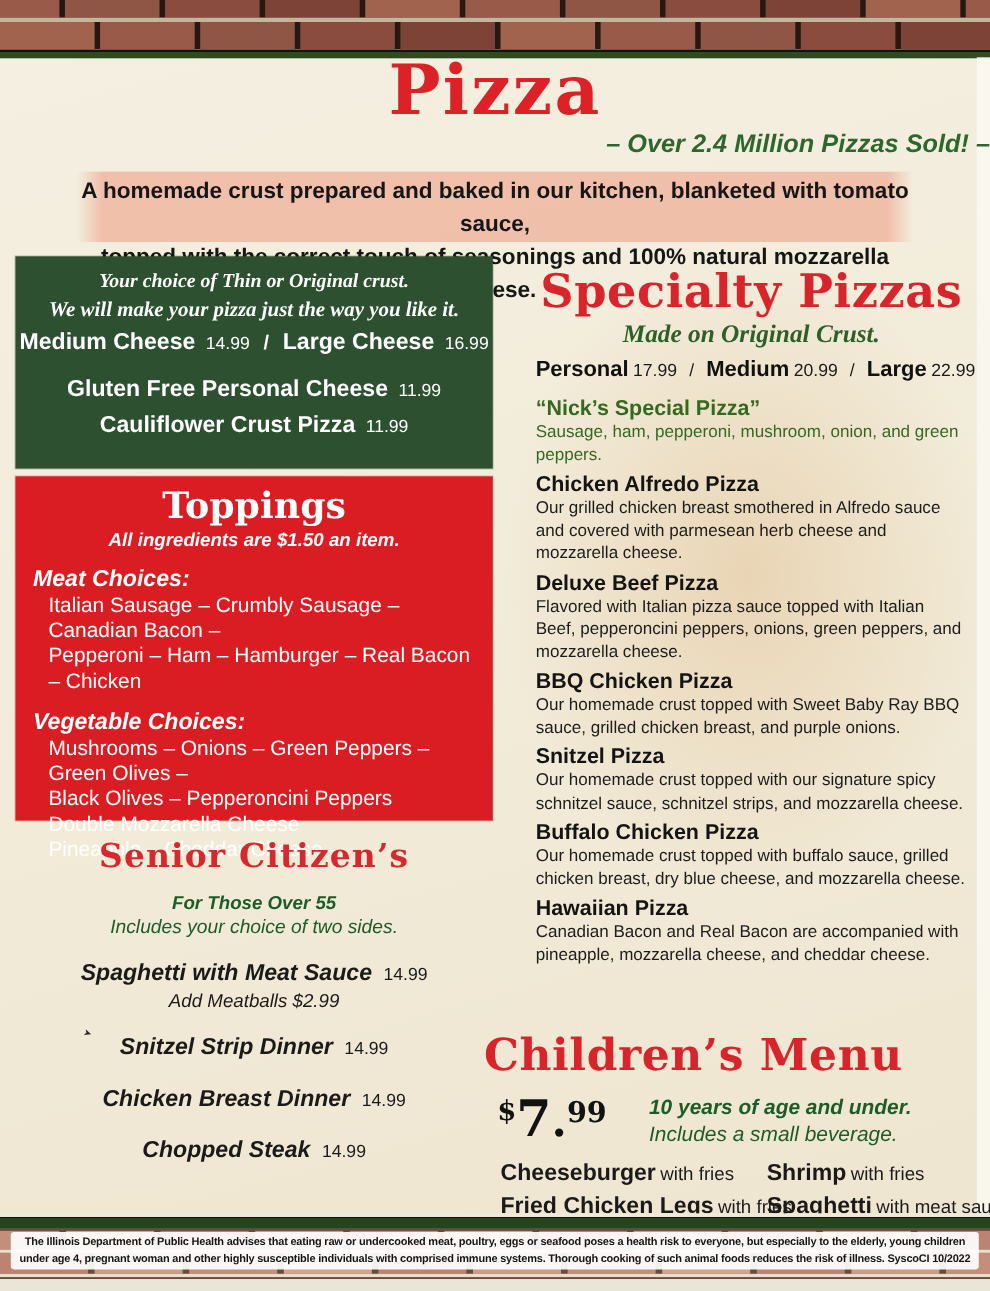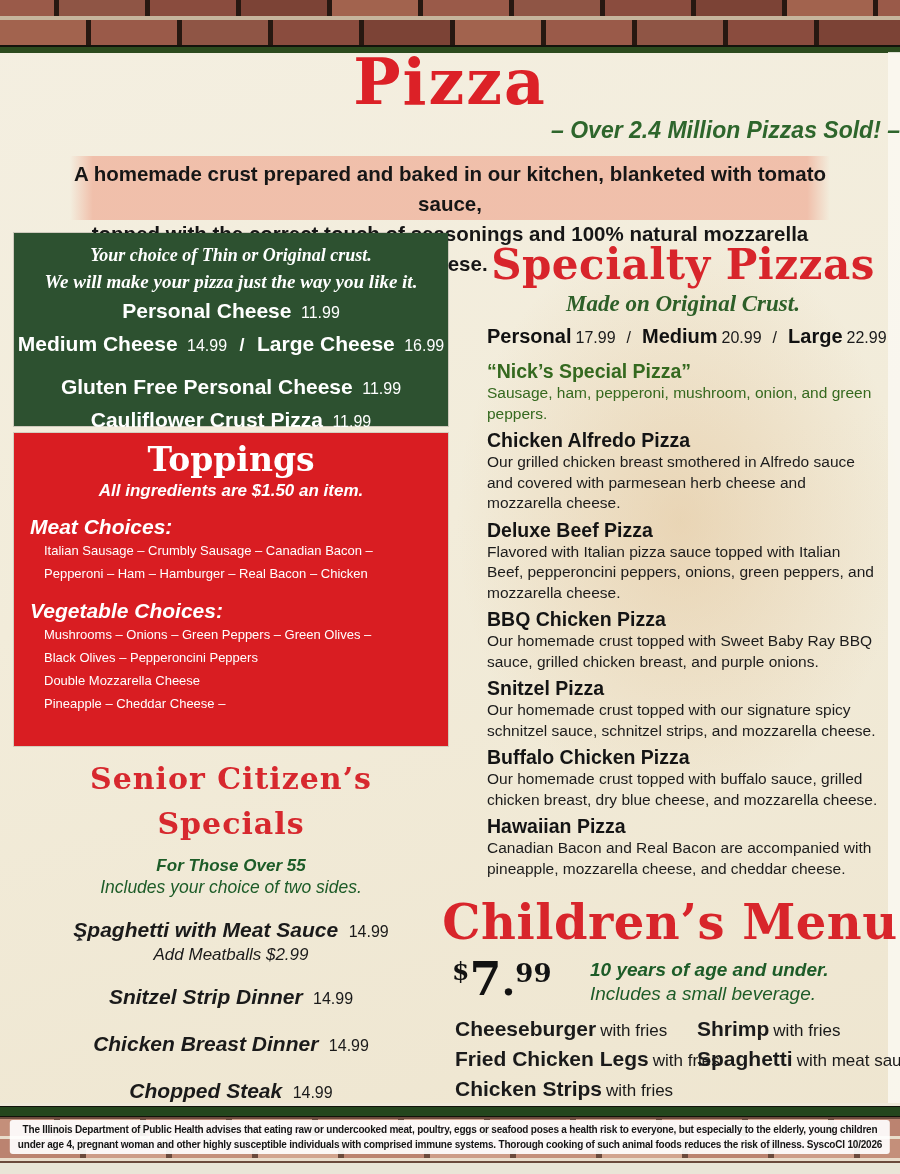--- a/index.html
+++ b/index.html
@@ -48,21 +48,21 @@
   .menu-line .pr{font-size:16px;margin-left:5px;}
   .menu-line .sep{font-weight:bold;font-size:18px;margin:0 8px;}
   .gap-top{margin-top:15px;}
   
   .toppings-box{position:absolute;top:433px;left:14px;width:434px;height:313px;
     background:#d91d22;color:#fff;box-sizing:border-box;padding:7px 12px;
     box-shadow:0 0 0 1px rgba(0,0,0,0.12);}
   .tp-title{text-align:center;font-family:"DejaVu Serif",serif;font-weight:bold;font-size:33px;line-height:40px;}
   .tp-note{text-align:center;font-weight:bold;font-style:italic;font-size:17px;line-height:21px;}
   .tp-label{font-weight:bold;font-style:italic;font-size:21px;margin-top:13px;line-height:25px;padding-left:4px;}
-  .tp-line{font-size:13px;margin-left:18px;line-height:23px;}
+  .tp-line{font-size:19px;margin-left:18px;line-height:23px;}
   
   .senior{position:absolute;top:756px;left:14px;width:434px;text-align:center;}
   .sr-title{font-family:"DejaVu Serif",serif;font-weight:bold;font-size:30px;line-height:45px;color:#d7282e;letter-spacing:1px;}
   .sr-note1{color:#1d5c28;font-weight:bold;font-style:italic;font-size:17px;margin-top:9px;line-height:21px;}
   .sr-note2{color:#1d5c28;font-style:italic;font-size:17.5px;line-height:22px;}
   .sr-item{margin-top:19px;line-height:26px;}
   .sr-item .nm{font-weight:bold;font-size:21px;font-style:italic;}
   .sr-item .pr{font-size:16px;margin-left:6px;}
   .sr-sub{font-style:italic;font-size:17px;line-height:20px;}
   .artifact-arrow{position:absolute;left:62px;top:178px;font-size:9px;color:#2b2b2b;transform:rotate(18deg);}
@@ -75,21 +75,21 @@
   .sp-sizes .pr{font-size:16px;margin-left:4px;}
   .sp-sizes .sep{font-size:16px;margin:0 11px;}
   .sp-items{margin-top:12px;}
   .sp-item{margin-top:5px;}
   .sp-name{font-weight:bold;font-size:19.5px;line-height:23px;color:#141414;}
   .sp-desc{font-size:15.5px;line-height:20.5px;color:#1c1c1c;}
   .sp-item.green .sp-name{color:#35691f;}
   .sp-item.green .sp-desc{color:#35691f;}
   
   .children{position:absolute;top:898px;left:440px;width:460px;}
-  .ch-title{text-align:center;font-family:"DejaVu Serif",serif;font-weight:bold;font-size:48px;line-height:48px;color:#d8252b;letter-spacing:0.5px;white-space:nowrap;}
+  .ch-title{text-align:left;font-family:"DejaVu Serif",serif;font-weight:bold;font-size:40px;line-height:48px;color:#d8252b;letter-spacing:0.5px;white-space:nowrap;margin-top:38px;}
   .ch-row{position:relative;height:56px;margin-top:4px;}
   .ch-price{position:absolute;left:12px;top:2px;color:#121212;font-family:"DejaVu Serif",serif;font-weight:bold;white-space:nowrap;}
   .cp-d{font-size:25px;position:relative;top:-15px;}
   .cp-n{font-size:46px;}
   .cp-dot{font-size:40px;}
   .cp-c{font-size:26px;position:relative;top:-13px;}
   .ch-notes{position:absolute;left:150px;top:8px;color:#1d5c28;font-size:19px;line-height:24px;font-style:italic;}
   .ch-note1{font-weight:bold;}
   .ch-cols{position:relative;margin-top:9px;height:92px;}
   .ch-col1{position:absolute;left:15px;top:0;}
@@ -137,24 +137,20 @@
 
   <div class="intro">
     <div>A homemade crust prepared and baked in our kitchen, blanketed with tomato sauce,</div>
     <div>topped with the correct touch of seasonings and 100% natural mozzarella cheese.</div>
   </div>
 
   <section class="crust-box">
     <div class="cb-h">Your choice of Thin or Original crust.</div>
     <div class="cb-sub">We will make your pizza just the way you like it.</div>
     <div class="menu-line">
-      <span class="nm">Personal Cheese</span>
-      <span class="pr">11.99</span>
-    </div>
-    <div class="menu-line">
       <span class="nm">Medium Cheese</span>
       <span class="pr">14.99</span>
       <span class="sep">/</span>
       <span class="nm">Large Cheese</span>
       <span class="pr">16.99</span>
     </div>
     <div class="menu-line gap-top">
       <span class="nm">Gluten Free Personal Cheese</span>
       <span class="pr">11.99</span>
     </div>
@@ -172,21 +168,20 @@
     <div class="tp-line">Pepperoni – Ham – Hamburger – Real Bacon – Chicken</div>
     <div class="tp-label">Vegetable Choices:</div>
     <div class="tp-line">Mushrooms – Onions – Green Peppers – Green Olives –</div>
     <div class="tp-line">Black Olives – Pepperoncini Peppers</div>
     <div class="tp-line">Double Mozzarella Cheese</div>
     <div class="tp-line">Pineapple – Cheddar Cheese –</div>
   </section>
 
   <section class="senior">
     <div class="sr-title">Senior Citizen’s</div>
-    <div class="sr-title">Specials</div>
     <div class="sr-note1">For Those Over 55</div>
     <div class="sr-note2">Includes your choice of two sides.</div>
     <span class="artifact-arrow">➤</span>
     <div class="sr-item">
       <div><span class="nm">Spaghetti with Meat Sauce</span>
       <span class="pr">14.99</span></div>
       <div class="sr-sub">Add Meatballs $2.99</div>
     </div>
     <div class="sr-item">
       <span class="nm">Snitzel Strip Dinner</span>
@@ -288,16 +283,16 @@
       <rect x="516" y="22" width="80" height="19" fill="#c48f7a"></rect>
       <rect x="602" y="22" width="80" height="19" fill="#d2a48e"></rect>
       <rect x="688" y="22" width="80" height="19" fill="#bb8370"></rect>
       <rect x="774" y="22" width="80" height="19" fill="#cd9c87"></rect>
       <rect x="860" y="22" width="80" height="19" fill="#c48f7a"></rect>
       <rect x="0" y="41" width="900" height="3" fill="#e9ddcb"></rect>
     </svg>
   <div class="bottom-strip"></div>
   <div class="footer-note">
     <div>The Illinois Department of Public Health advises that eating raw or undercooked meat, poultry, eggs or seafood poses a health risk to everyone, but especially to the elderly, young children</div>
-    <div>under age 4, pregnant woman and other highly susceptible individuals with comprised immune systems. Thorough cooking of such animal foods reduces the risk of illness.  SyscoCI  10/2026</div>
+    <div>under age 4, pregnant woman and other highly susceptible individuals with comprised immune systems. Thorough cooking of such animal foods reduces the risk of illness.  SyscoCI  10/2022</div>
   </div>
 
 </div>
 
 </body></html>

